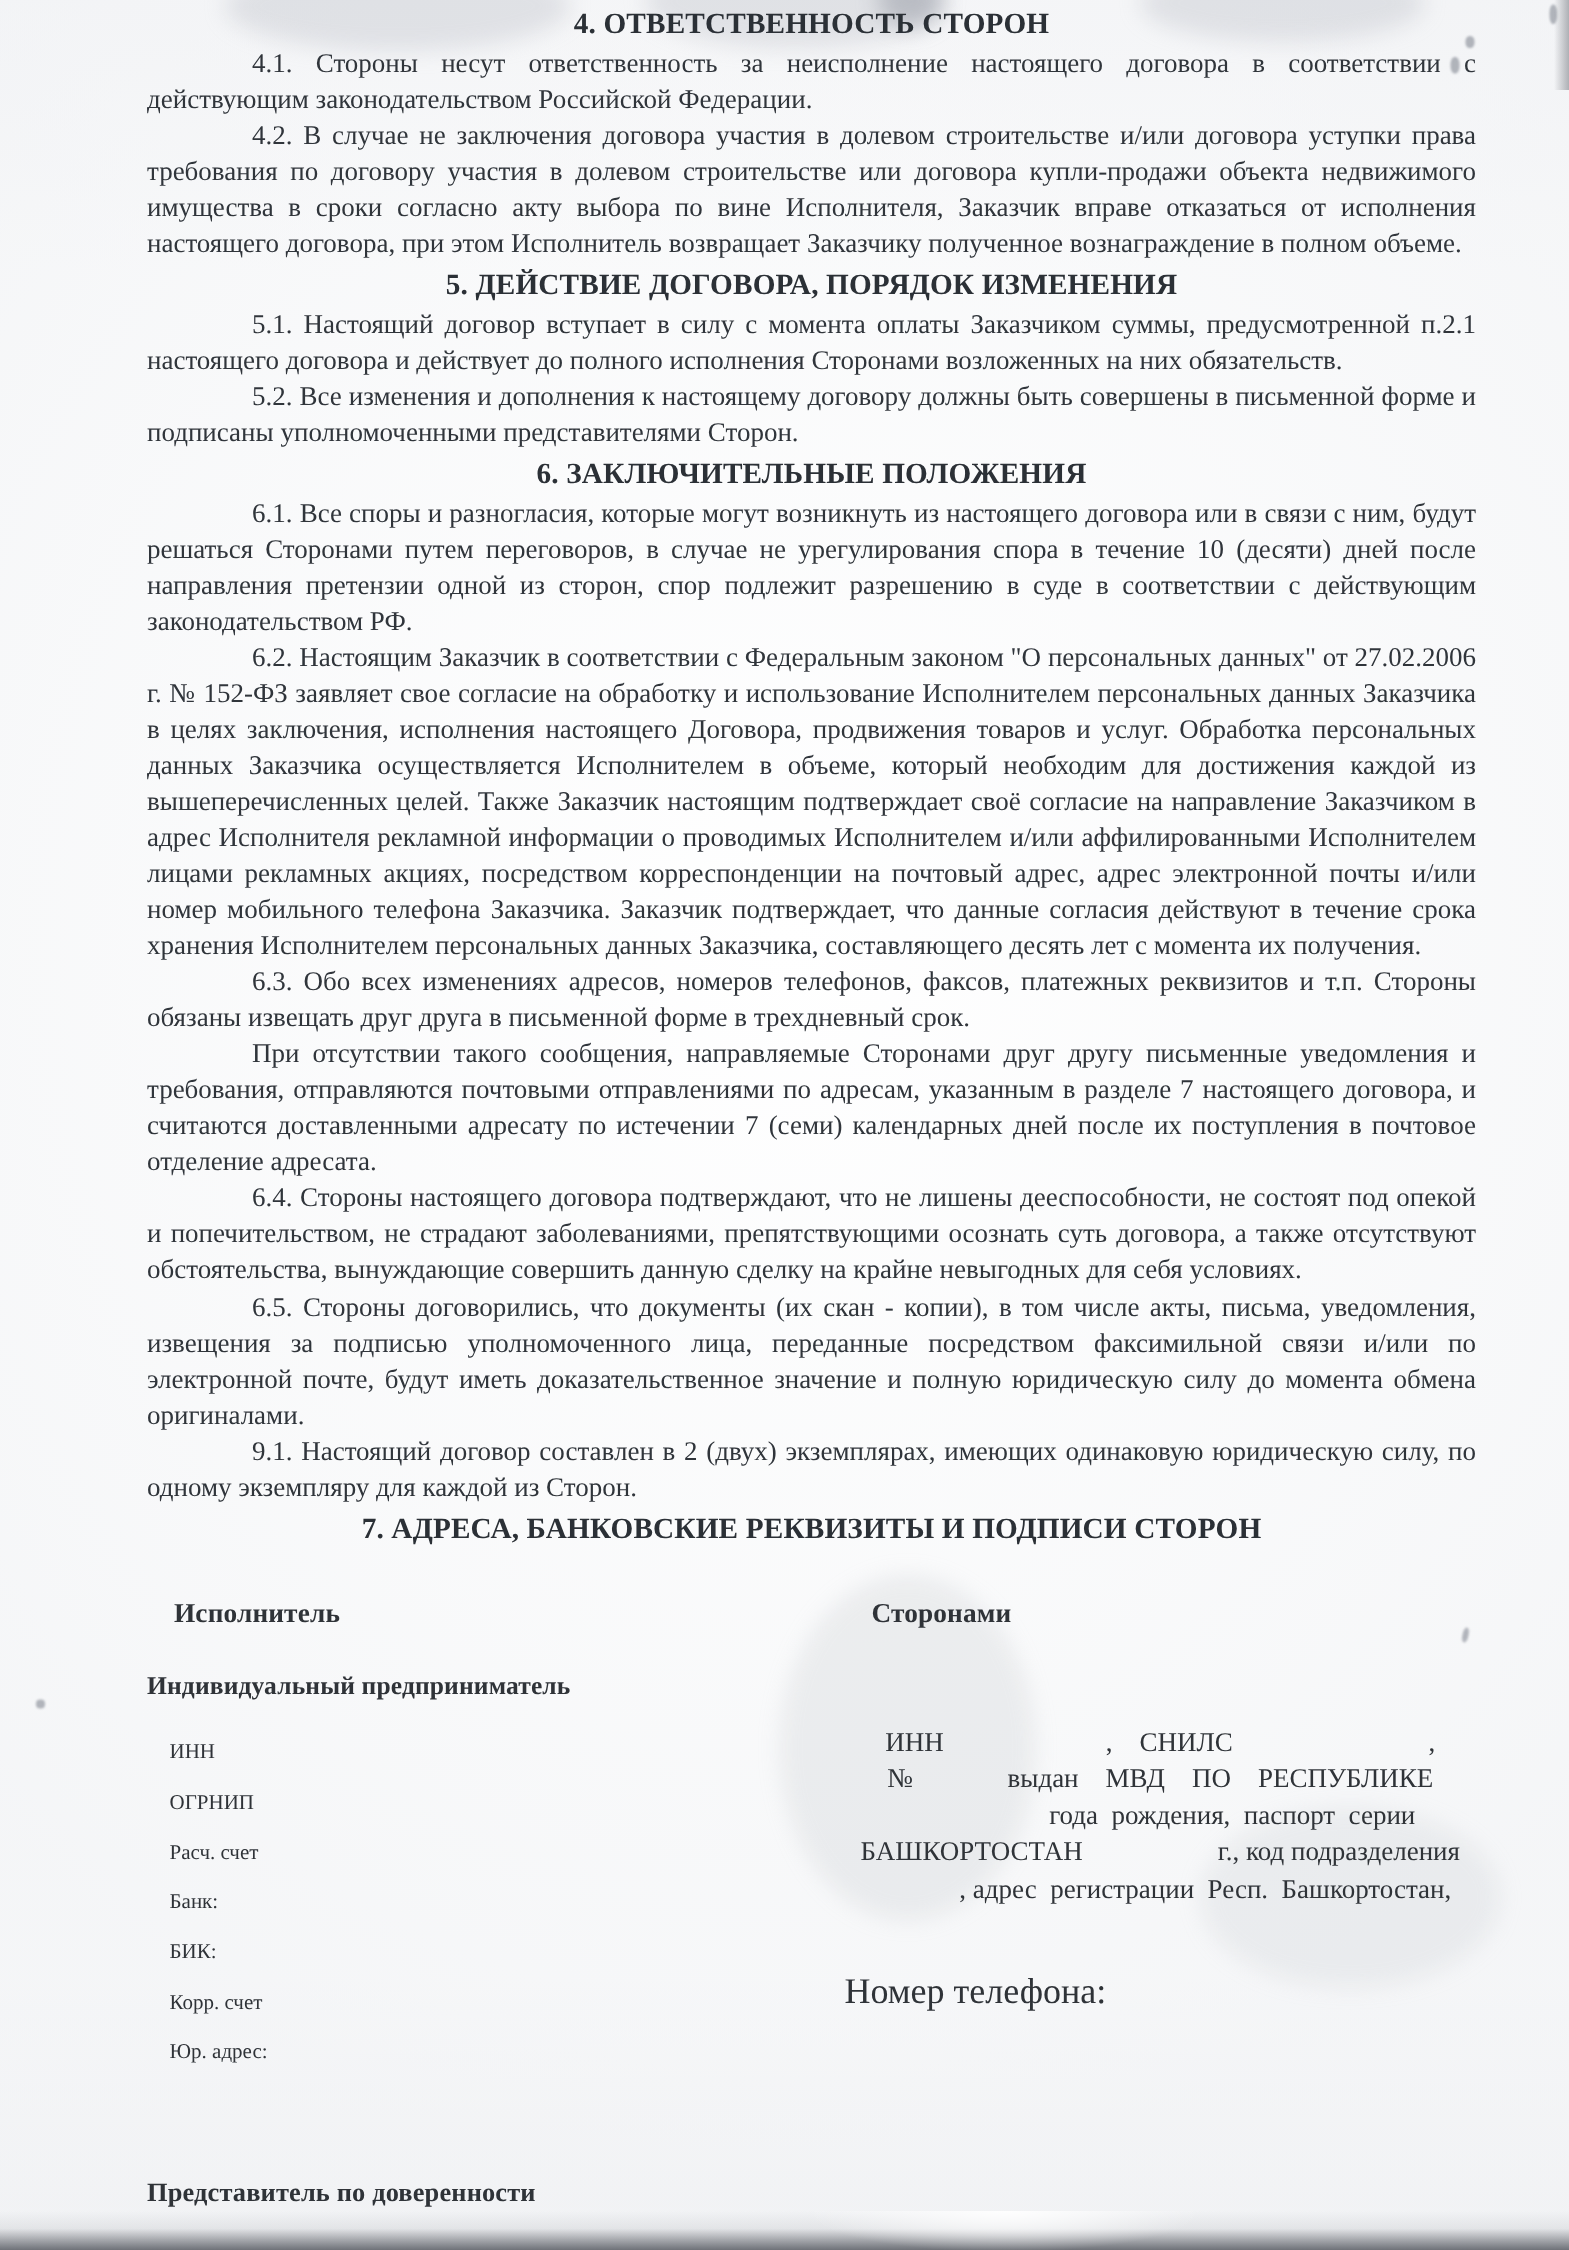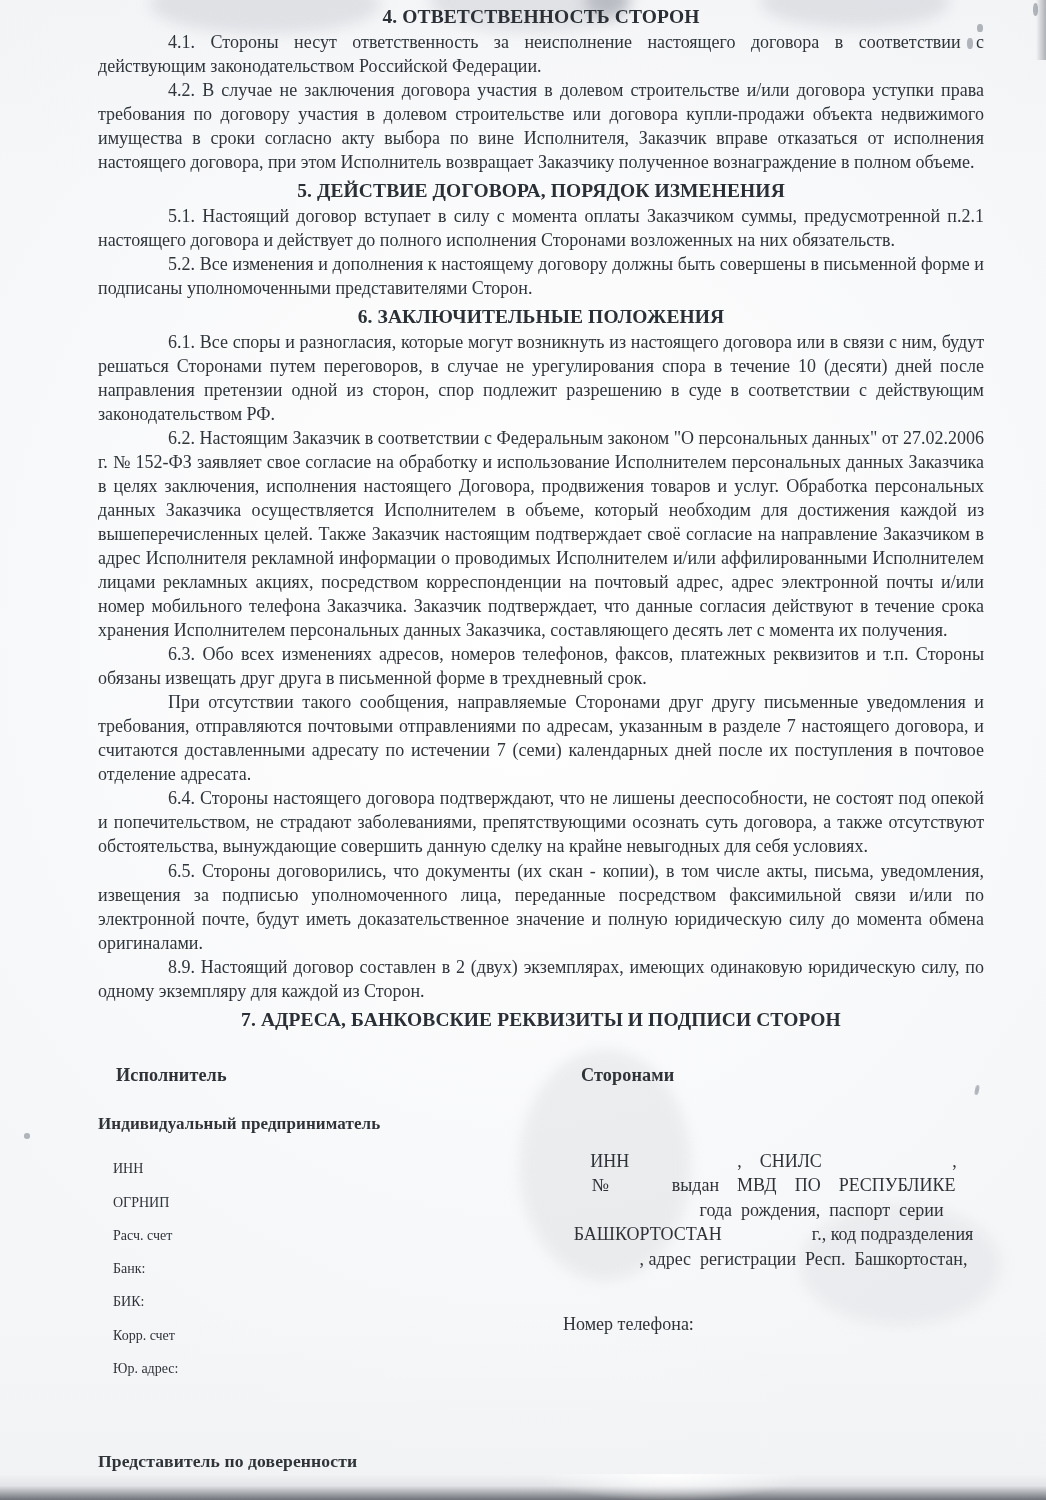--- a/index.html
+++ b/index.html
@@ -142,21 +142,21 @@
     text-align: center;
   }
   .cust-line {
     margin: 0;
     white-space: pre;
   }
   .cust-indent-1 { padding-left: 96px; }
   .cust-indent-2 { padding-left: 60px; }
   .phone-line {
     margin-top: 42px;
-    font-size: 18px;
+    font-size: 24px;
   }
   .rep-line {
     margin-top: 72px;
     font-weight: bold;
     font-size: 17.6px;
     letter-spacing: 0.1px;
   }
 </style>
 </head>
 <body>
@@ -191,21 +191,21 @@
     <p class="clause">5.1. Настоящий договор вступает в силу с момента оплаты Заказчиком суммы, предусмотренной п.2.1 настоящего договора и действует до полного исполнения Сторонами возложенных на них обязательств.</p>
     <p class="clause">5.2. Все изменения и дополнения к настоящему договору должны быть совершены в письменной форме и подписаны уполномоченными представителями Сторон.</p>
 
     <h2 class="section-heading">6. ЗАКЛЮЧИТЕЛЬНЫЕ ПОЛОЖЕНИЯ</h2>
     <p class="clause">6.1. Все споры и разногласия, которые могут возникнуть из настоящего договора или в связи с ним, будут решаться Сторонами путем переговоров, в случае не урегулирования спора в течение 10 (десяти) дней после направления претензии одной из сторон, спор подлежит разрешению в суде в соответствии с действующим законодательством РФ.</p>
     <p class="clause">6.2. Настоящим Заказчик в соответствии с Федеральным законом "О персональных данных" от 27.02.2006 г. № 152-ФЗ заявляет свое согласие на обработку и использование Исполнителем персональных данных Заказчика в целях заключения, исполнения настоящего Договора, продвижения товаров и услуг. Обработка персональных данных Заказчика осуществляется Исполнителем в объеме, который необходим для достижения каждой из вышеперечисленных целей. Также Заказчик настоящим подтверждает своё согласие на направление Заказчиком в адрес Исполнителя рекламной информации о проводимых Исполнителем и/или аффилированными Исполнителем лицами рекламных акциях, посредством корреспонденции на почтовый адрес, адрес электронной почты и/или номер мобильного телефона Заказчика. Заказчик подтверждает, что данные согласия действуют в течение срока хранения Исполнителем персональных данных Заказчика, составляющего десять лет с момента их получения.</p>
     <p class="clause">6.3. Обо всех изменениях адресов, номеров телефонов, факсов, платежных реквизитов и т.п. Стороны обязаны извещать друг друга в письменной форме в трехдневный срок.</p>
     <p class="clause">При отсутствии такого сообщения, направляемые Сторонами друг другу письменные уведомления и требования, отправляются почтовыми отправлениями по адресам, указанным в разделе 7 настоящего договора, и считаются доставленными адресату по истечении 7 (семи) календарных дней после их поступления в почтовое отделение адресата.</p>
     <p class="clause">6.4. Стороны настоящего договора подтверждают, что не лишены дееспособности, не состоят под опекой и попечительством, не страдают заболеваниями, препятствующими осознать суть договора, а также отсутствуют обстоятельства, вынуждающие совершить данную сделку на крайне невыгодных для себя условиях.</p>
     <p class="clause">6.5. Стороны договорились, что документы (их скан - копии), в том числе акты, письма, уведомления, извещения за подписью уполномоченного лица, переданные посредством факсимильной связи и/или по электронной почте, будут иметь доказательственное значение и полную юридическую силу до момента обмена оригиналами.</p>
-    <p class="clause">8.9. Настоящий договор составлен в 2 (двух) экземплярах, имеющих одинаковую юридическую силу, по одному экземпляру для каждой из Сторон.</p>
+    <p class="clause">9.1. Настоящий договор составлен в 2 (двух) экземплярах, имеющих одинаковую юридическую силу, по одному экземпляру для каждой из Сторон.</p>
 
     <h2 class="section-heading">7. АДРЕСА, БАНКОВСКИЕ РЕКВИЗИТЫ И ПОДПИСИ СТОРОН</h2>
 
     <div class="requisites">
 
       <div class="col-left">
         <div class="party-title">Исполнитель</div>
         <div class="party-subtitle">Индивидуальный предприниматель</div>
         <ul class="field-list">
           <li>ИНН</li>

